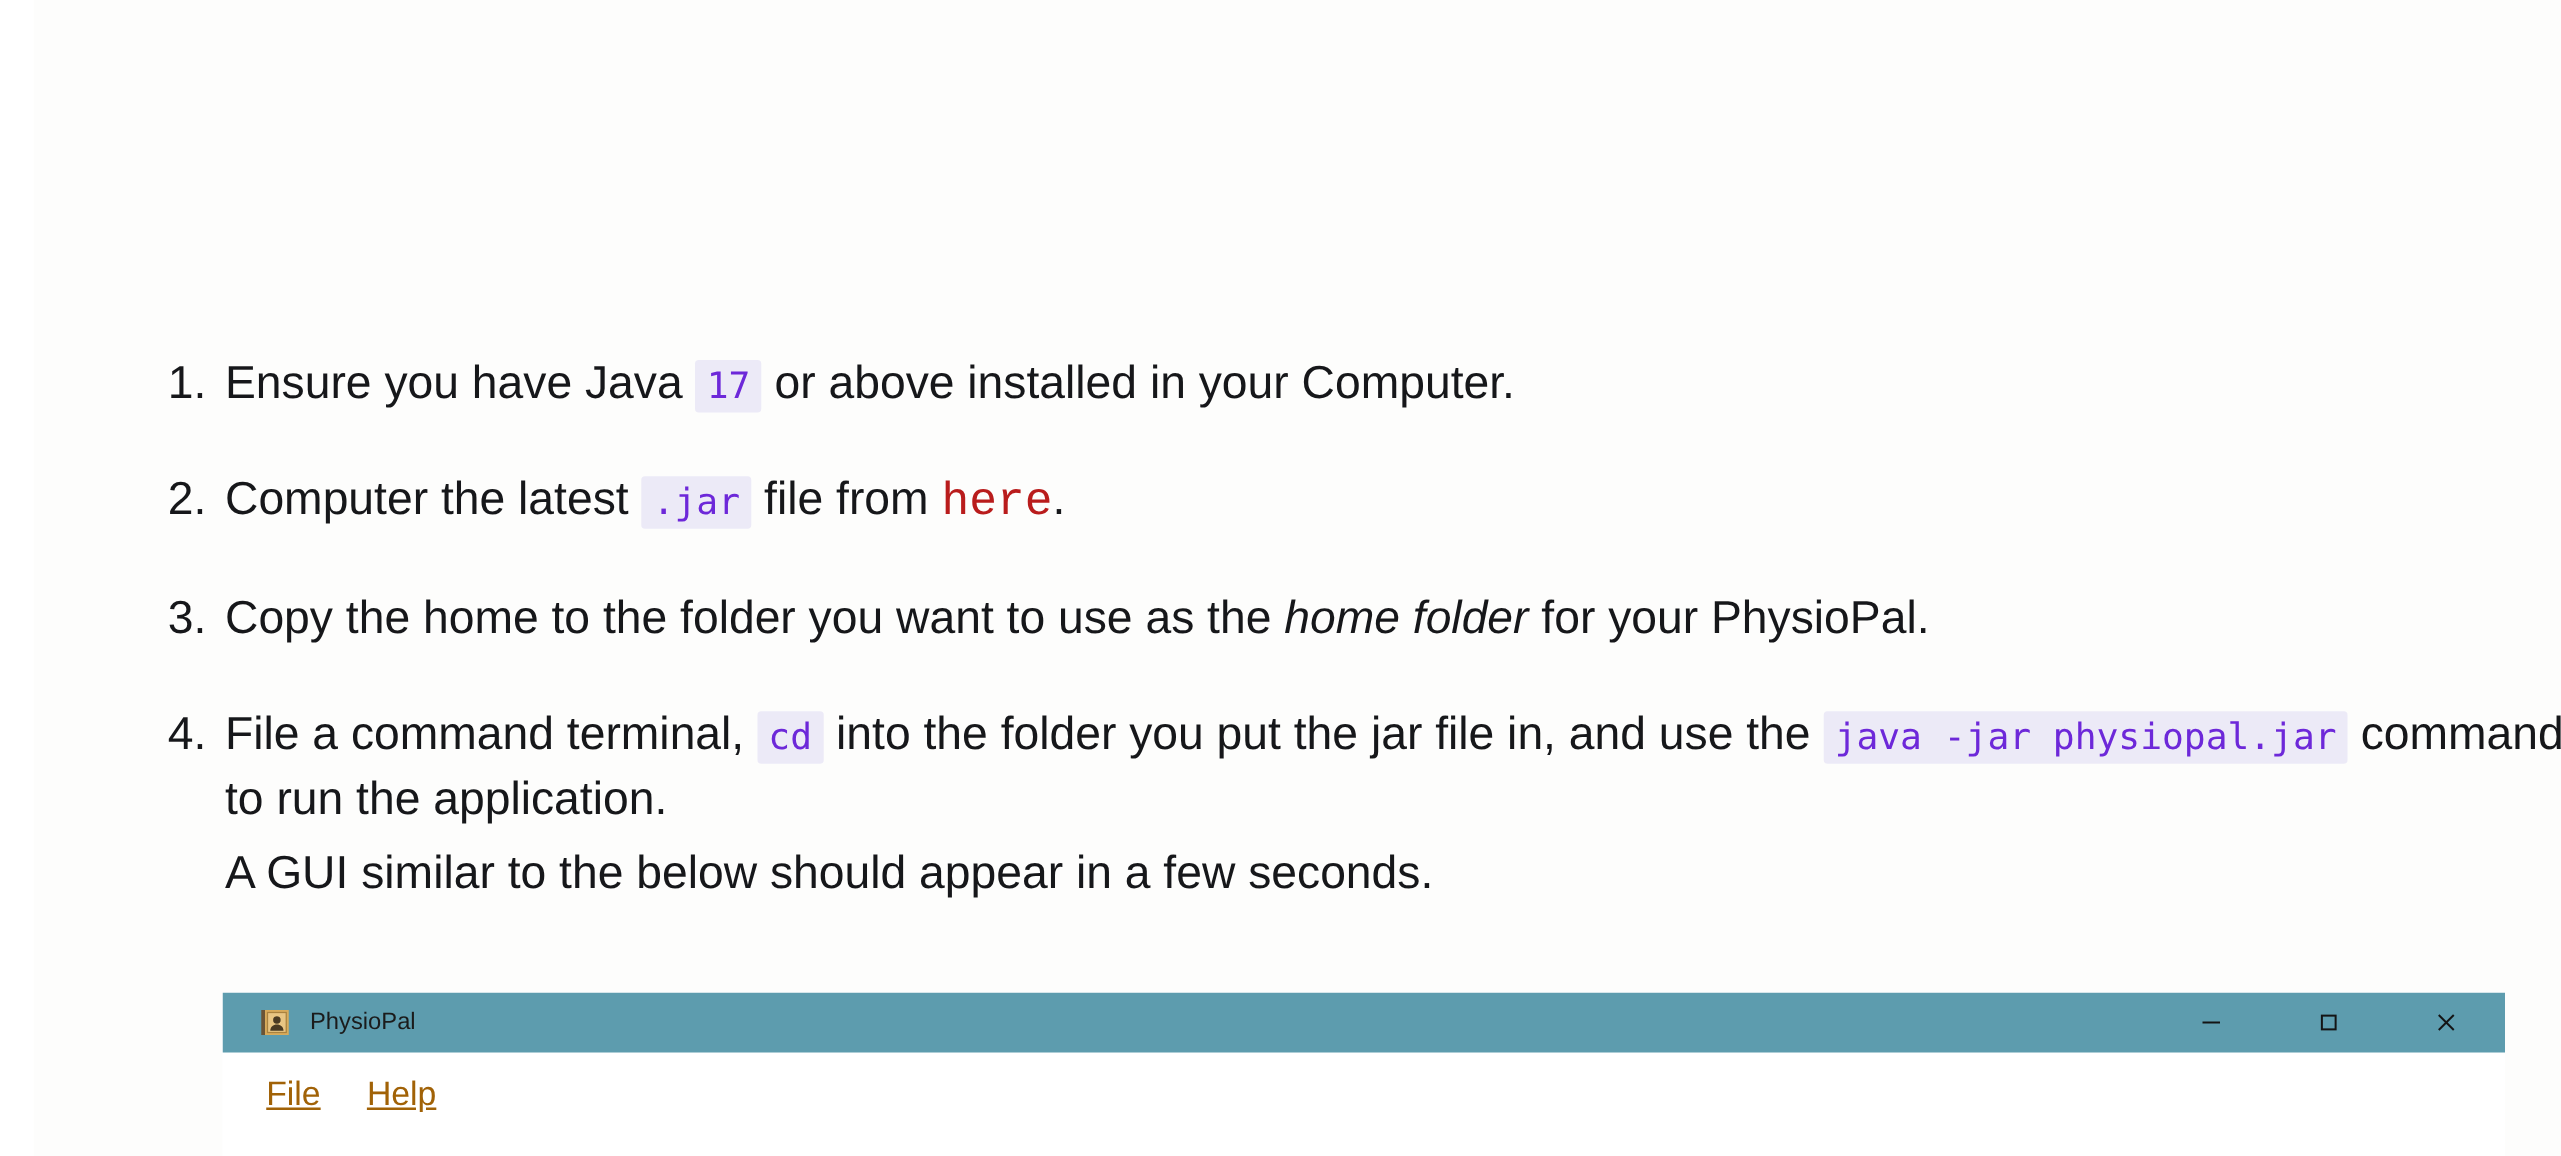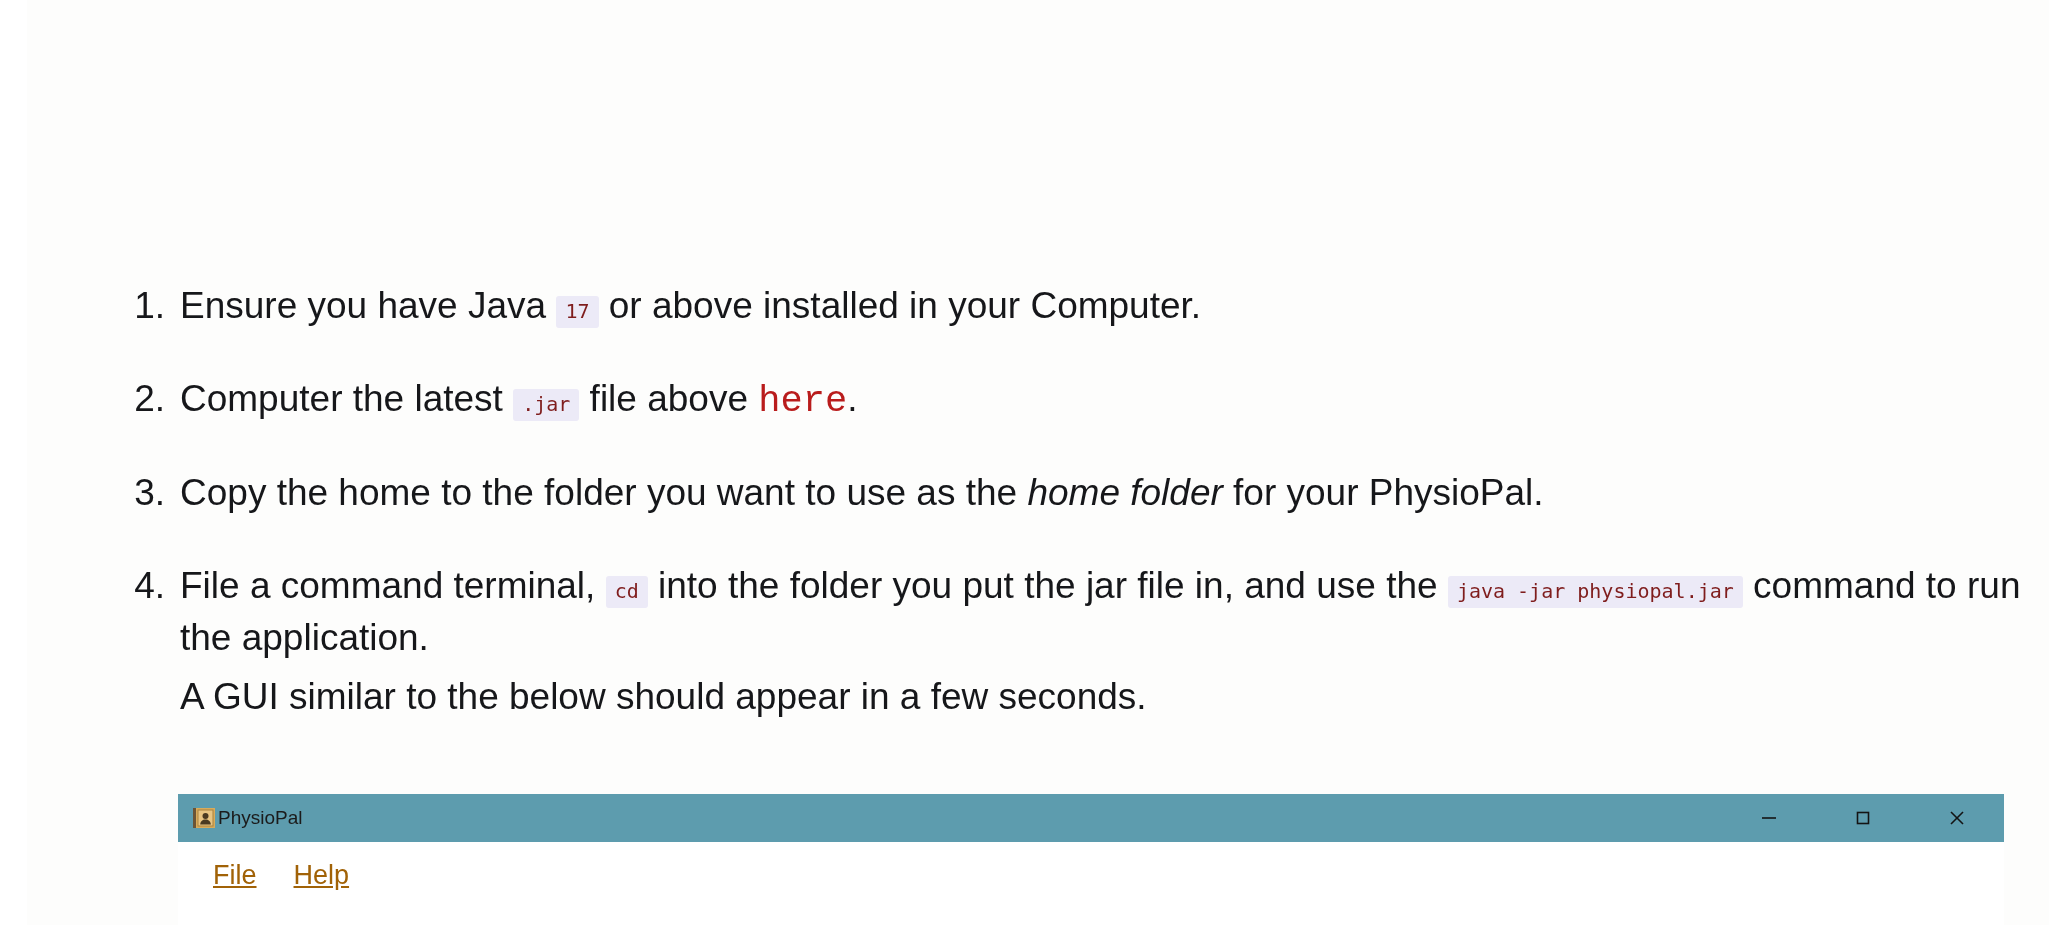--- a/index.html
+++ b/index.html
@@ -80,24 +80,24 @@
 
   a.doclink {
     color: #b91c1c;
     text-decoration: none;
     font-family: Liberation Mono, monospace;
   }
 
   code.chip {
     font-family: "DejaVu Sans Mono", "Liberation Mono", monospace;
     background: #eceaf7;
-    color: #7f1d1d;
+    color: #6d28d9;
     border-radius: 3px;
     padding: 3px 9px 5px 9px;
-    font-size: 20px;
+    font-size: 29px;
     line-height: 1;
     white-space: pre;
     box-decoration-break: clone;
     -webkit-box-decoration-break: clone;
   }
 
   
   #app-window {
     position: absolute;
     left: 151px;
@@ -111,21 +111,22 @@
     position: relative;
     height: 48px;
     background: #5d9cae;
     display: flex;
     align-items: center;
   }
   #titlebar-left {
     display: flex;
     align-items: center;
     padding-left: 14px;
-    gap: 2px;
+    gap: 16px;
+    margin-left: 16px;
   }
   #app-icon {
     width: 24px;
     height: 24px;
     position: relative;
     flex: 0 0 auto;
   }
   #app-title {
     font-size: 19px;
     color: #1b1b1b;
@@ -177,21 +178,21 @@
       <li class="step">
         <span class="step-num">1.</span>
         <span class="step-body">
           <span class="step-line"><span>Ensure you have Java </span><code class="chip">17</code><span> or above installed in your Computer.</span></span>
         </span>
       </li>
 
       <li class="step">
         <span class="step-num">2.</span>
         <span class="step-body">
-          <span class="step-line"><span>Computer the latest </span><code class="chip">.jar</code><span> file above </span><a class="doclink" href="#">here</a><span>.</span></span>
+          <span class="step-line"><span>Computer the latest </span><code class="chip">.jar</code><span> file from </span><a class="doclink" href="#">here</a><span>.</span></span>
         </span>
       </li>
 
       <li class="step">
         <span class="step-num">3.</span>
         <span class="step-body">
           <span class="step-line"><span>Copy the home to the folder you want to use as the </span><em class="em">home folder</em><span> for your PhysioPal.</span></span>
         </span>
       </li>
 

